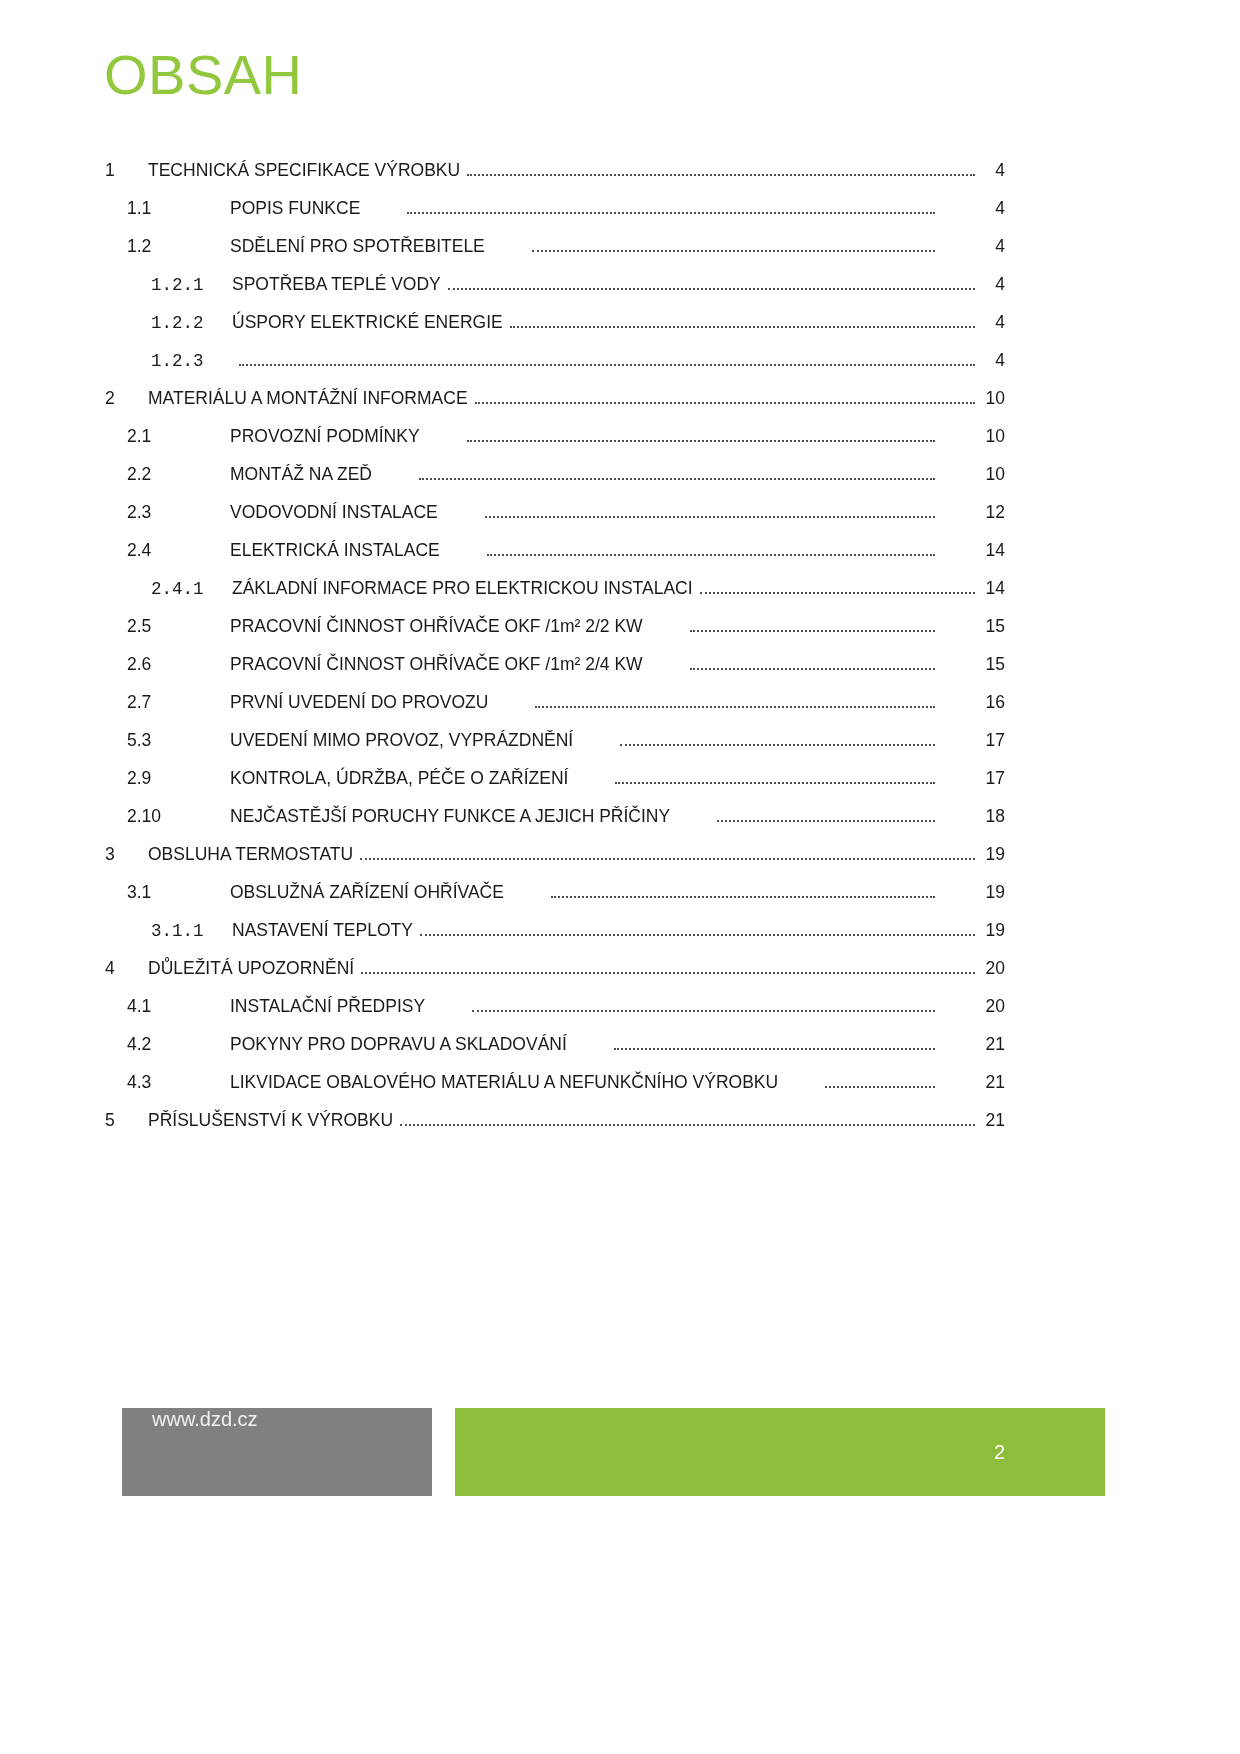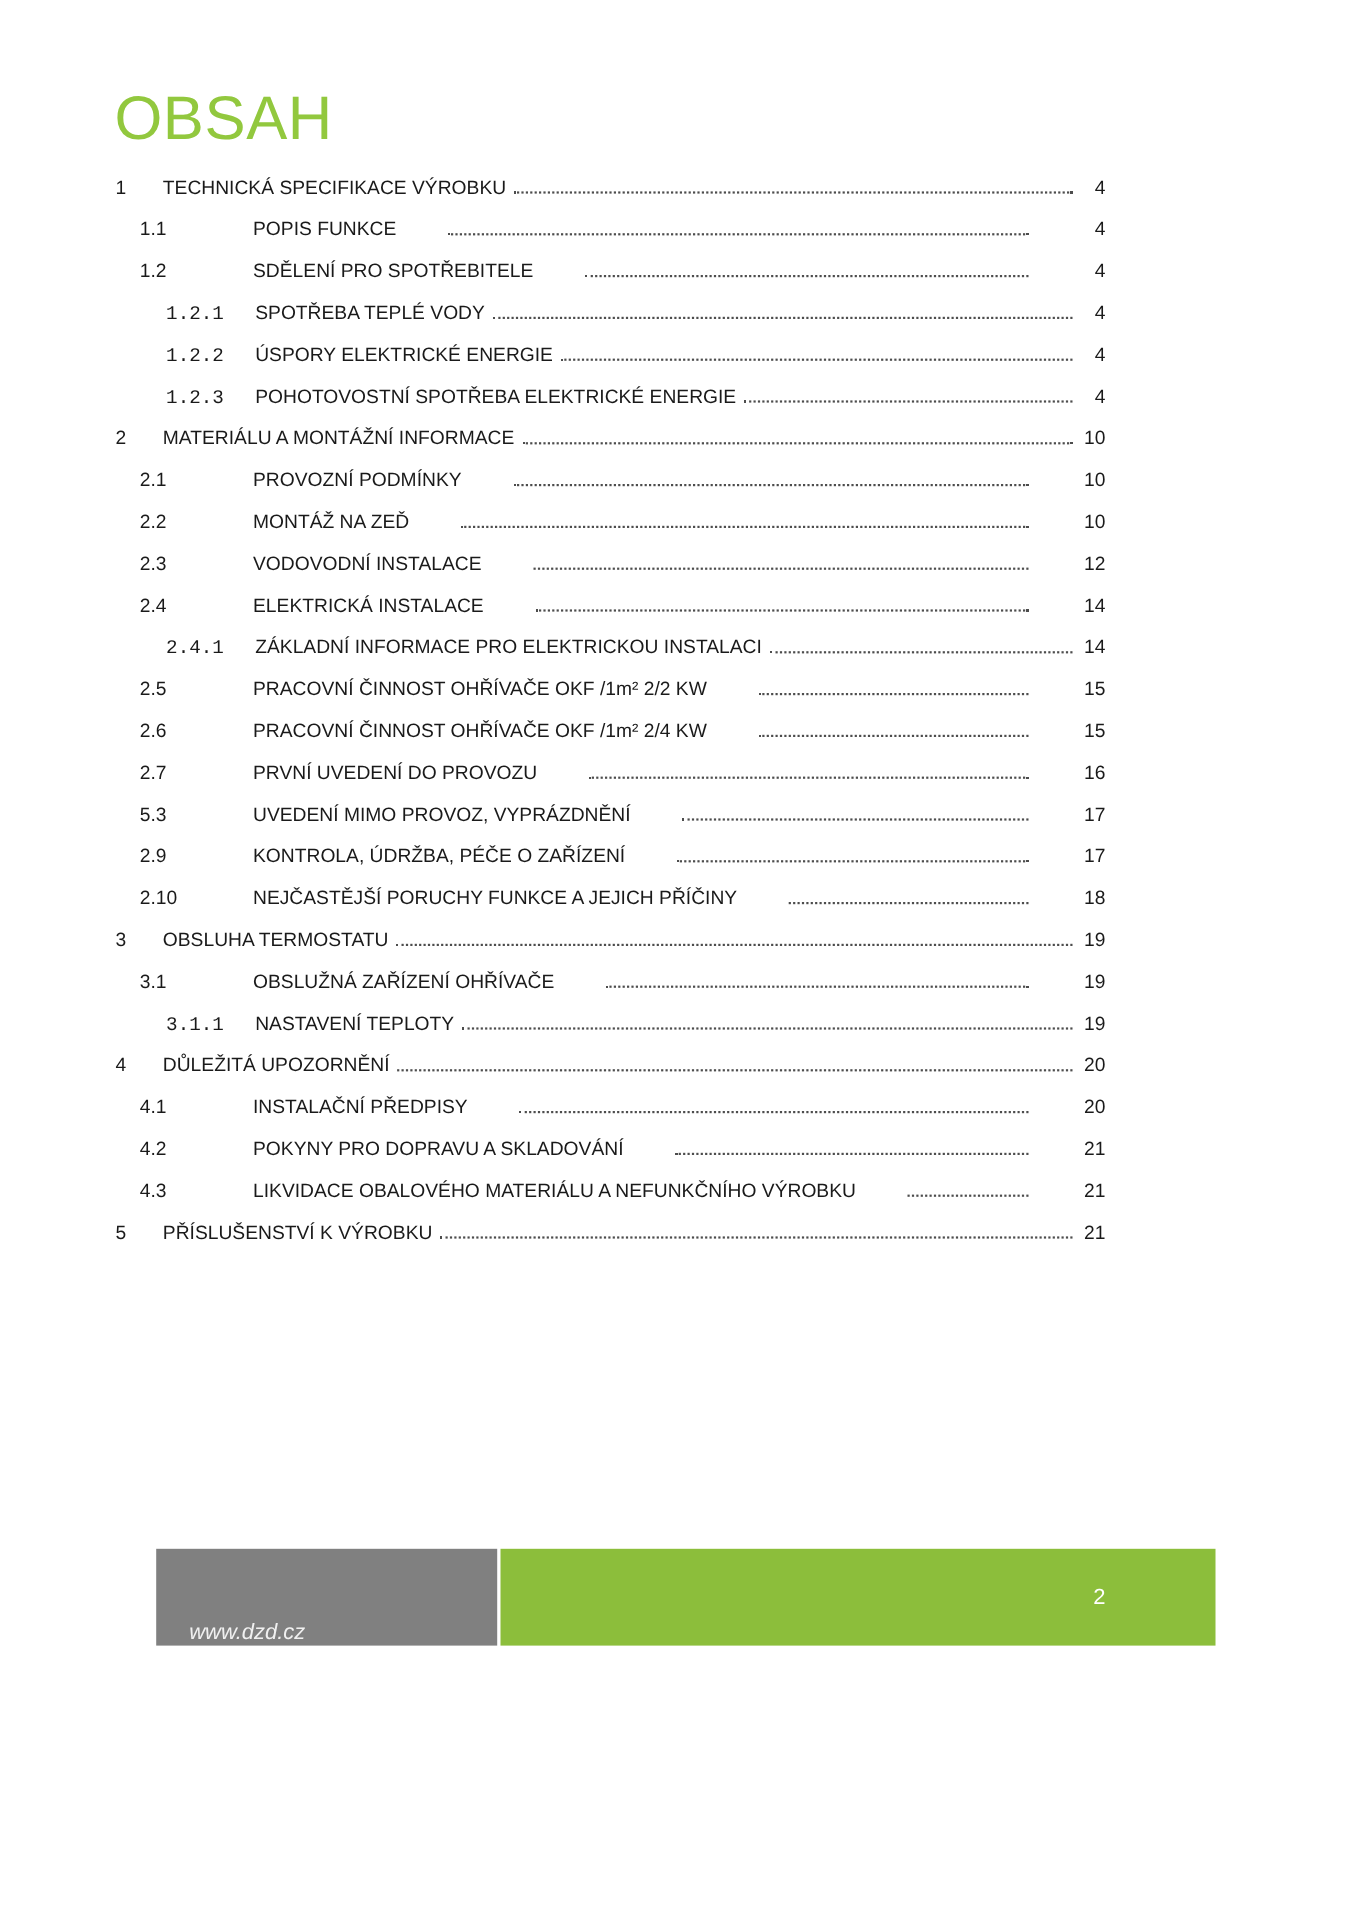--- a/index.html
+++ b/index.html
@@ -9,21 +9,21 @@
     height: 1754px;
     background: #ffffff;
     font-family: "Liberation Sans", sans-serif;
     color: #1a1a1a;
     overflow: hidden;
   }
   .title {
     margin: 0;
     position: absolute;
     left: 104px;
-    top: 76px;
+    top: 44px;
     font-size: 56px;
     line-height: 1.1;
     font-weight: 300;
     color: #92C83E;
     letter-spacing: 0.5px;
   }
   .toc {
     position: absolute;
     left: 105px;
     top: 160px;
@@ -50,28 +50,27 @@
     margin: 0 4px 0 7px;
     min-width: 20px;
   }
   .toc-page {
     flex: 0 0 auto;
     min-width: 26px;
     text-align: right;
   }
   .footer-gray {
     position: absolute;
-    left: 142px;
+    left: 122px;
     top: 1408px;
     width: 310px;
     height: 88px;
     background: #808080;
     display: flex;
-    align-items: flex-end;
-    font-style: italic;
+    align-items: flex-start;
   }
   .footer-gray span {
     margin-left: 30px;
     color: #f0f0f0;
     font-size: 20px;
   }
   .footer-green {
     position: absolute;
     left: 455px;
     top: 1408px;
@@ -126,21 +125,20 @@
 
     <div class="toc-row level-3">
       <span class="toc-num">1.2.2</span>
       <span class="toc-label">ÚSPORY ELEKTRICKÉ ENERGIE</span>
       <span class="toc-leader"></span>
       <span class="toc-page">4</span>
     </div>
 
     <div class="toc-row level-3">
       <span class="toc-num">1.2.3</span>
-      <span class="toc-label">POHOTOVOSTNÍ SPOTŘEBA ELEKTRICKÉ ENERGIE</span>
       <span class="toc-leader"></span>
       <span class="toc-page">4</span>
     </div>
 
 
     <div class="toc-row level-1">
       <span class="toc-num">2</span>
       <span class="toc-label">MATERIÁLU A MONTÁŽNÍ INFORMACE</span>
       <span class="toc-leader"></span>
       <span class="toc-page">10</span>

